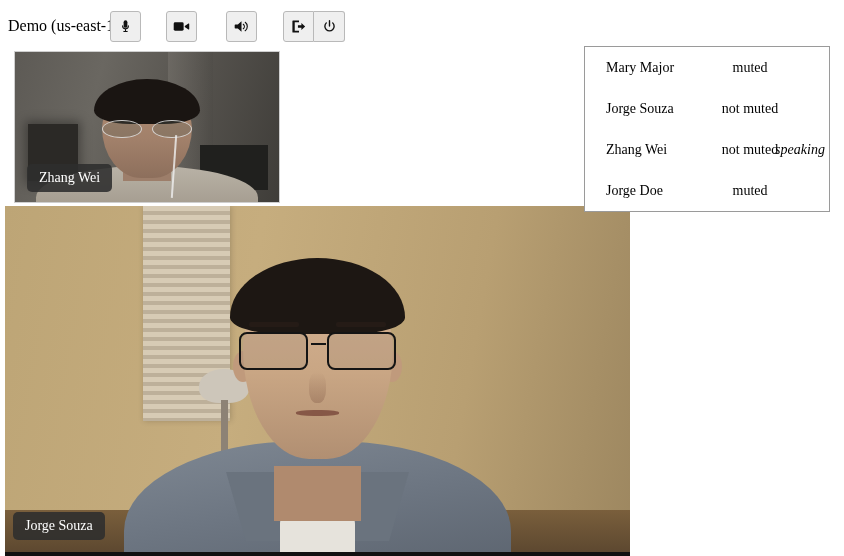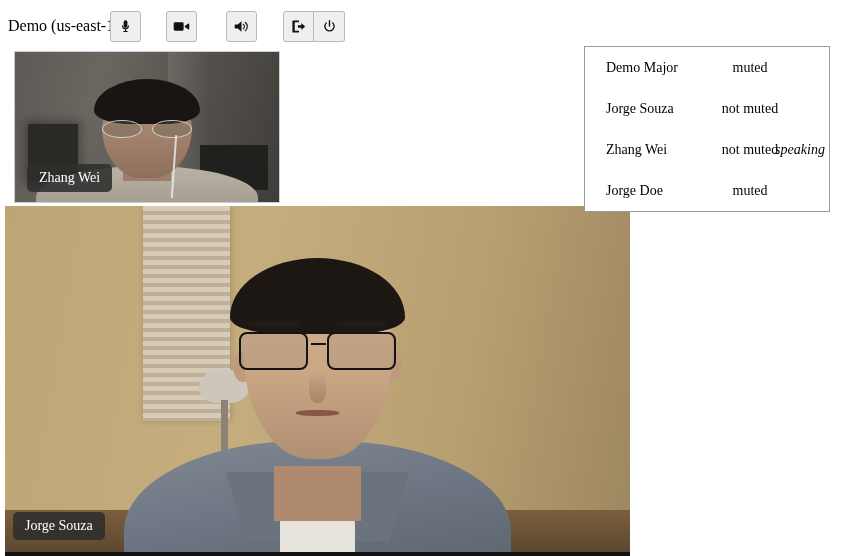--- a/index.html
+++ b/index.html
@@ -373,21 +373,21 @@
     <div class="sc-l-bridge"></div>
     <div class="sc-l-nose"></div>
     <div class="sc-l-mouth"></div>
   </div>
   <div class="nameplate">Jorge Souza</div>
 </div>
 
 <div id="roster">
 
   <div class="roster-row">
-    <span class="r-name">Demo Major</span>
+    <span class="r-name">Mary Major</span>
     <span class="r-mute">muted</span>
     <span class="r-speak"></span>
   </div>
 
   <div class="roster-row">
     <span class="r-name">Jorge Souza</span>
     <span class="r-mute">not muted</span>
     <span class="r-speak"></span>
   </div>
 

